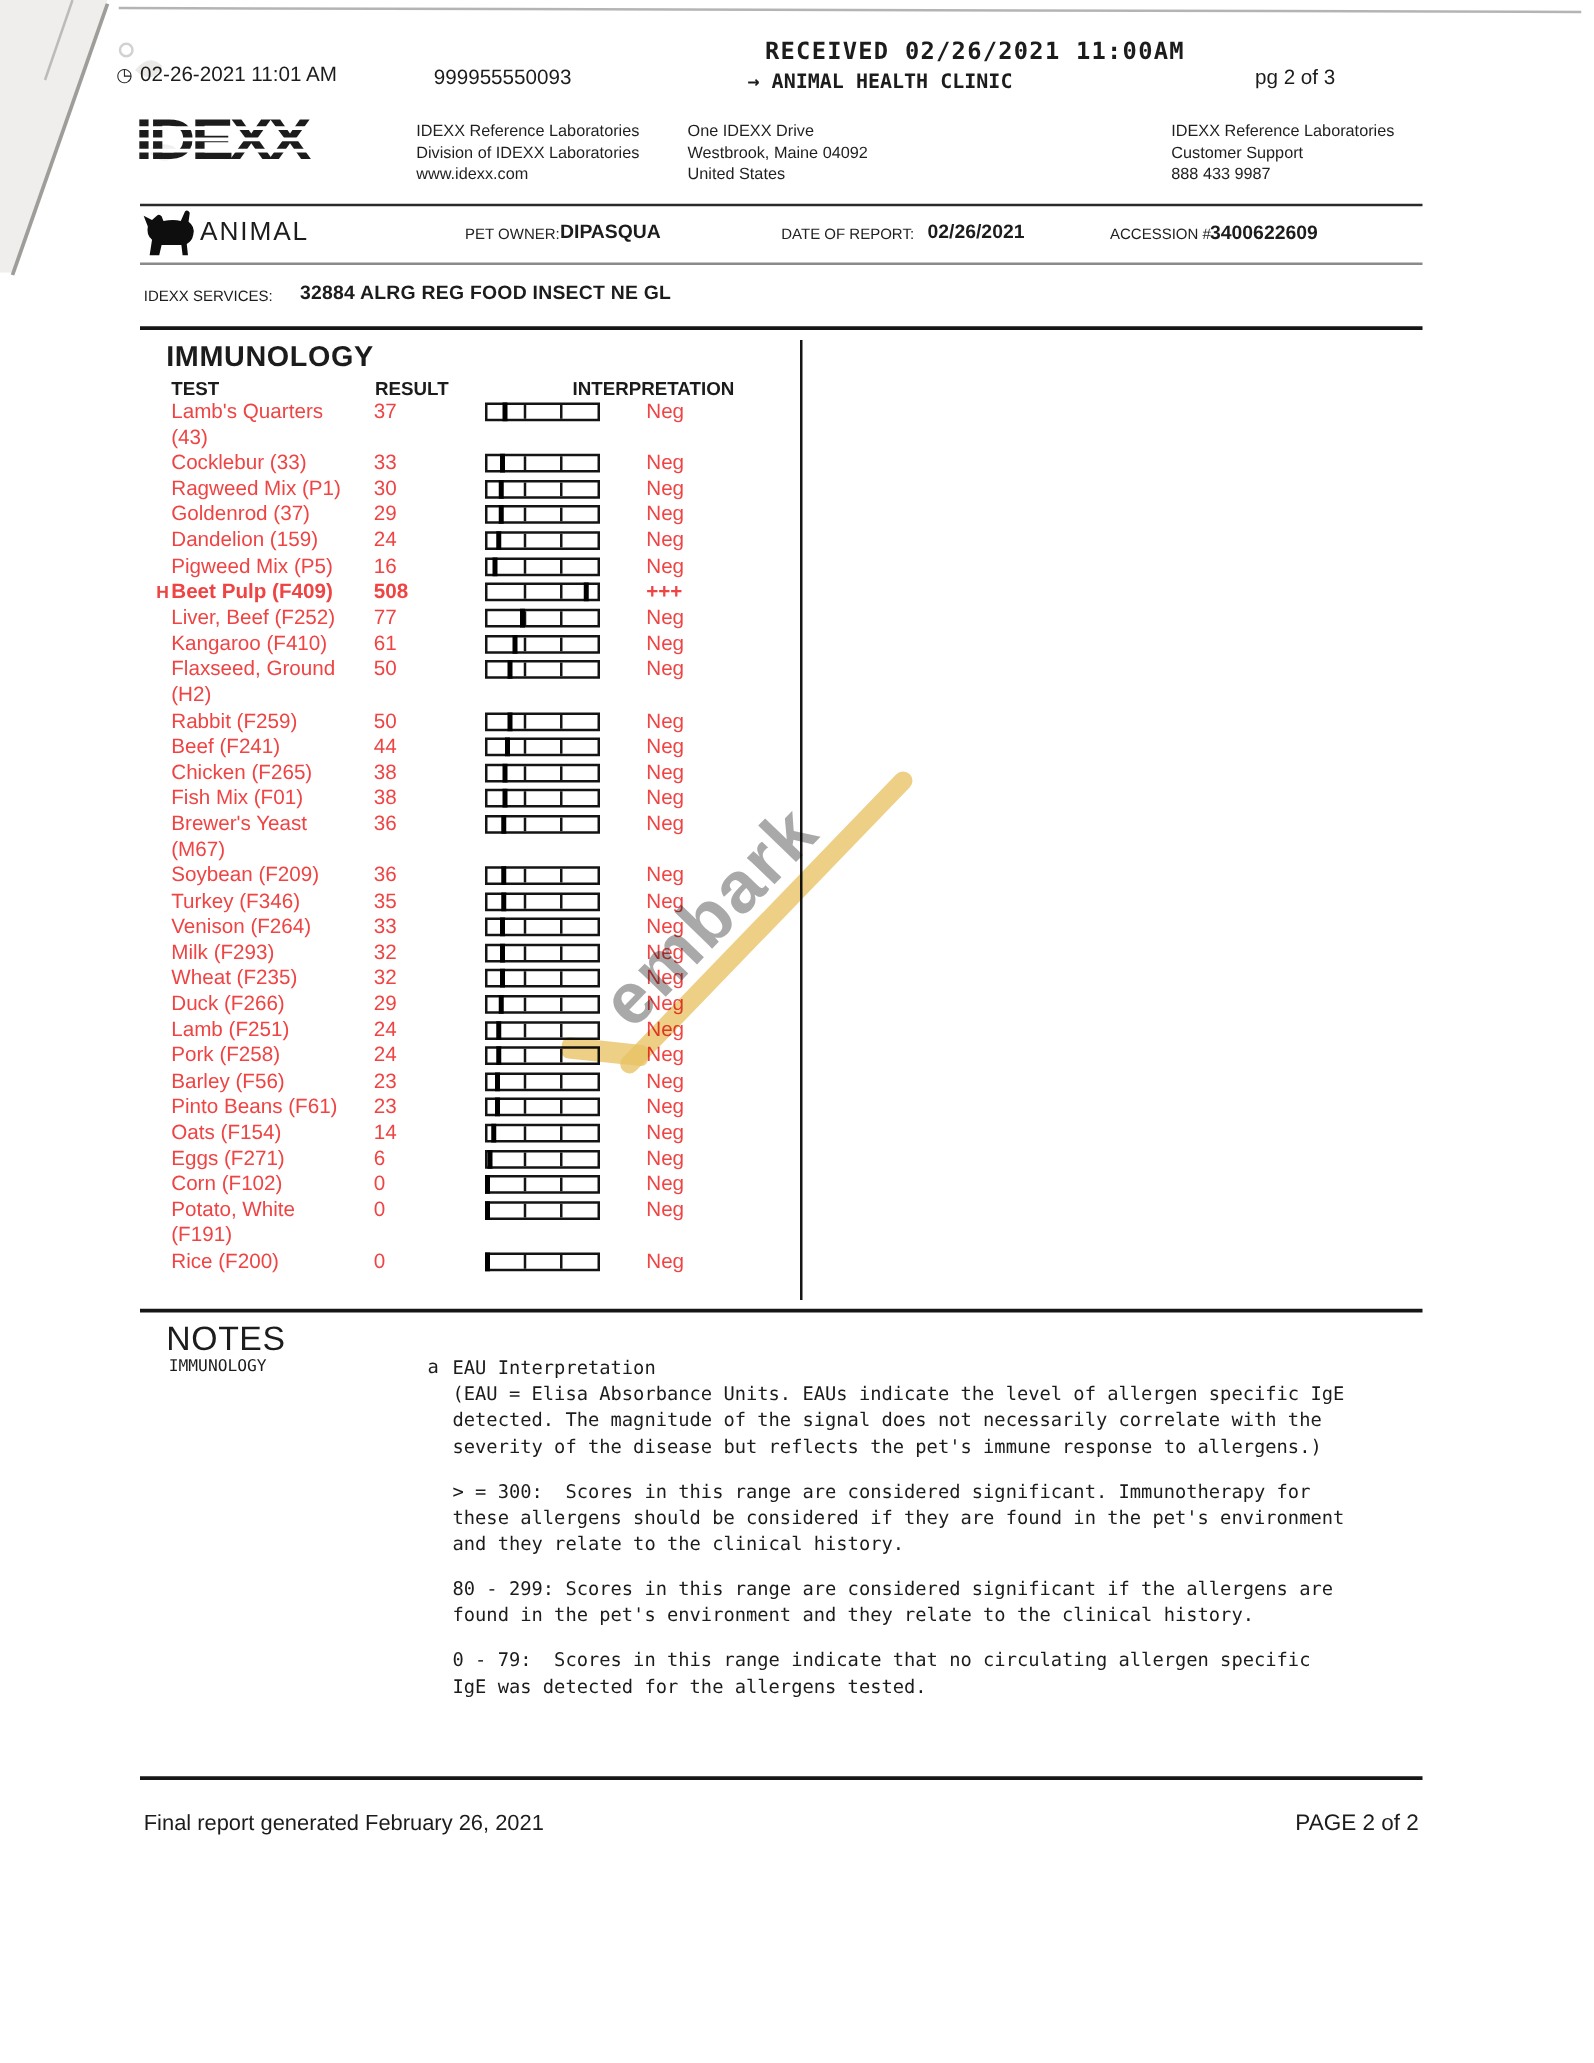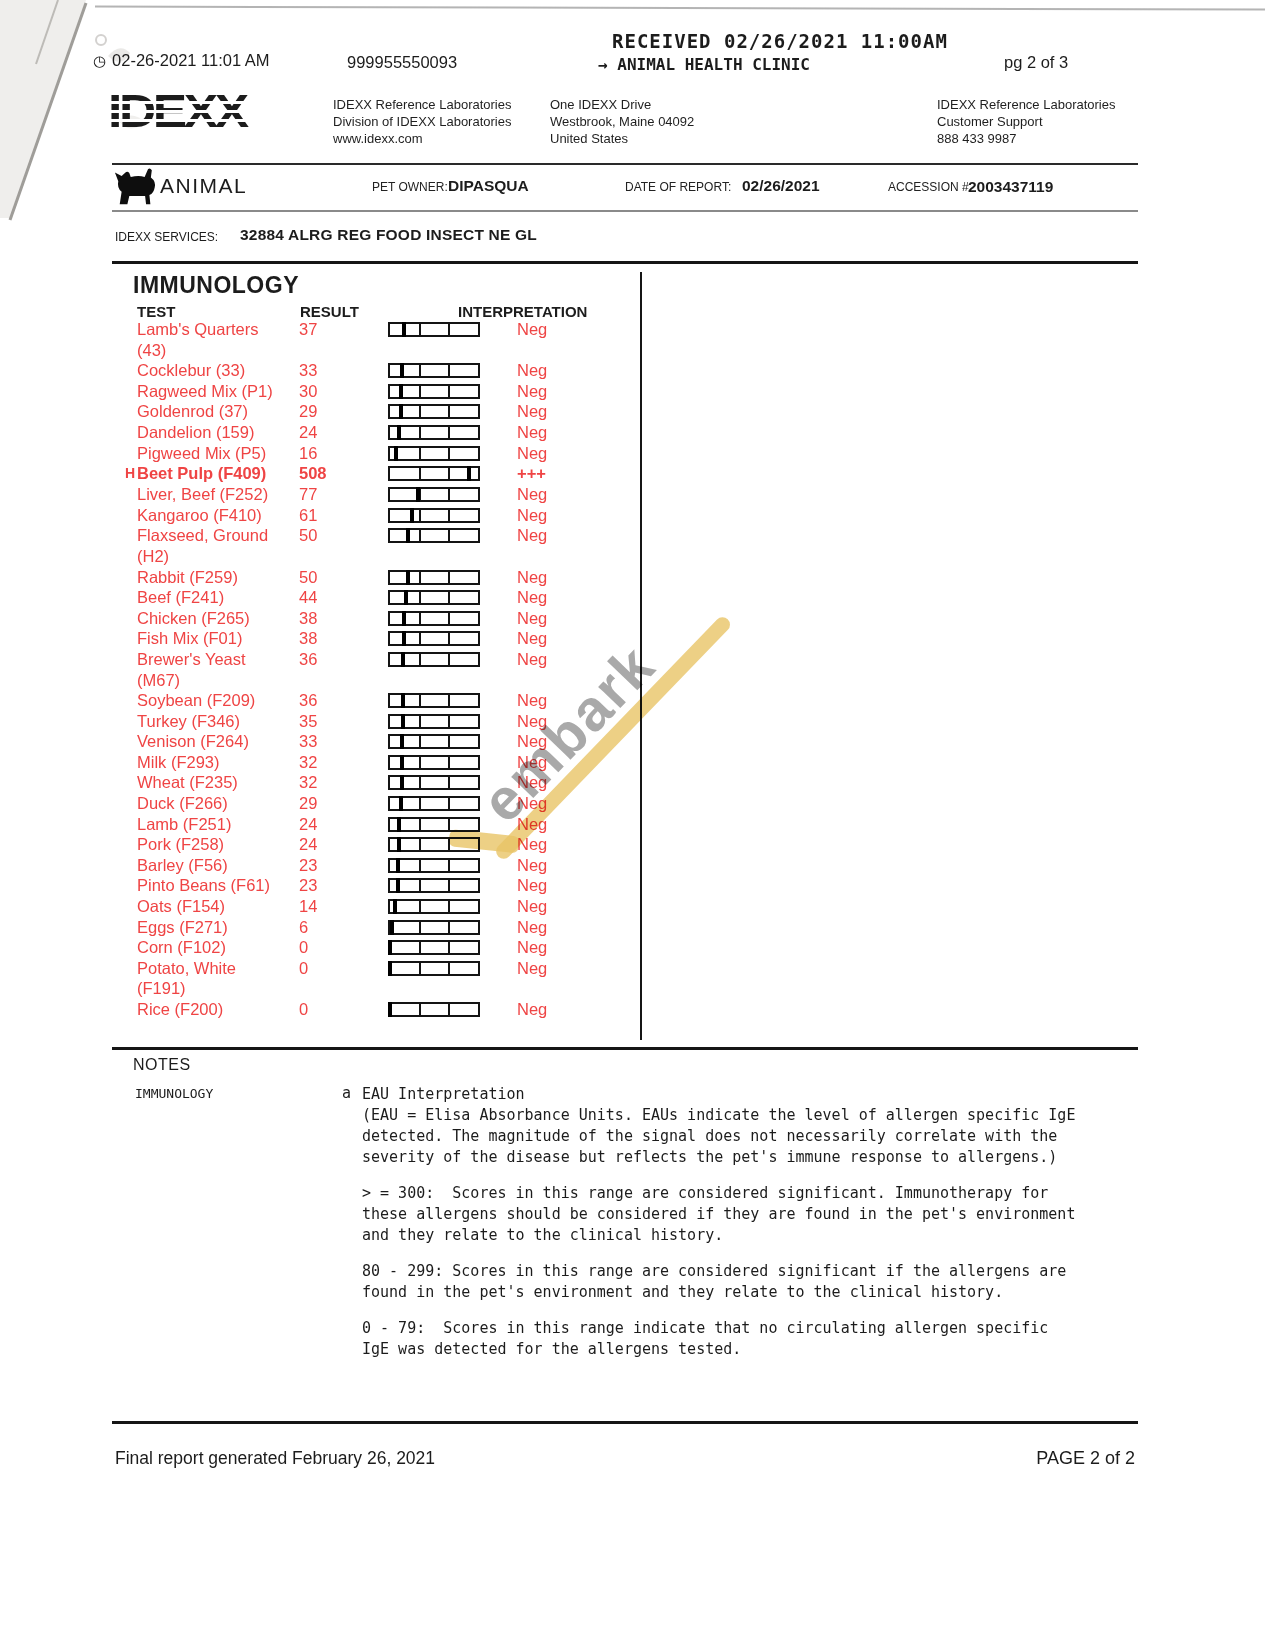--- a/index.html
+++ b/index.html
@@ -67,21 +67,21 @@
   .t-bar{padding-top:3px;}
   .bar-box{position:relative;width:88px;height:11px;border:2px solid #141414;background:#fff;margin-left:1px;}
   .bar-div{position:absolute;top:0;bottom:0;width:2px;background:#141414;}
   .bar-d1{left:33%;} .bar-d2{left:66%;}
   .bar-tick{position:absolute;top:-2px;bottom:-2px;width:4px;background:#000;}
   .t-interp{padding-left:18px;}
   .t-row.bold{font-weight:bold;}
   .t-section{padding-left:25px;font-size:15px;font-weight:bold;line-height:23px;}
 
   
-  .notes-title{top:1056px;left:133px;font-size:16px;letter-spacing:.5px;}
+  .notes-title{top:1056px;left:133px;font-size:27px;letter-spacing:.5px;}
   .notes-label{top:1086px;left:135px;font-size:13px;}
   .notes-marker{top:1084px;left:342px;font-size:15px;}
   .notes-body{top:1084px;left:362px;width:760px;font-size:15px;line-height:21px;}
   .note-para{white-space:pre-wrap;margin:0 0 15px 0;}
 
   
   .foot-insight{top:1428px;left:115px;font-size:14.5px;letter-spacing:-.1px;}
   .foot-gen{top:1448px;left:115px;font-size:17.5px;}
   .foot-page{top:1448px;left:1020px;width:115px;text-align:right;font-size:18px;}
 
@@ -147,21 +147,21 @@
 
   <svg class="abs dog" width="46" height="42" viewBox="0 0 48 42">
     <path d="M7 40 L9 27 Q4 23 5.5 16 L2 7 L9 10.5 L13 7 Q15 5 17 7.5 L18.5 11.5 Q27 9.5 33 11.5 L36.5 3.5 Q38.5 1.5 40.5 4.5 L39.5 12 Q45 16 43.5 22.5 Q42.5 28.5 38 30.5 L39 40 L34.5 40 L33.5 31.5 L17 31.5 L15 40 Z" fill="#0e0e0e"></path>
   </svg>
   <div class="abs petname">ANIMAL</div>
   <div class="abs pb-label owner-l">PET OWNER:</div>
   <div class="abs pb-value owner-v">DIPASQUA</div>
   <div class="abs pb-label date-l">DATE OF REPORT:</div>
   <div class="abs pb-value date-v">02/26/2021</div>
   <div class="abs pb-label acc-l">ACCESSION #</div>
-  <div class="abs pb-value acc-v">2003437119</div>
+  <div class="abs pb-value acc-v">3400622609</div>
 
   <div class="rule rule-2"></div>
 
   <div class="abs svc-l">IDEXX SERVICES:</div>
   <div class="abs svc-v">32884 ALRG REG FOOD INSECT NE GL</div>
 
   <div class="rule rule-3"></div>
 
   <div class="abs imm-title">IMMUNOLOGY</div>
   <div class="col-h" style="left:137px">TEST</div>

